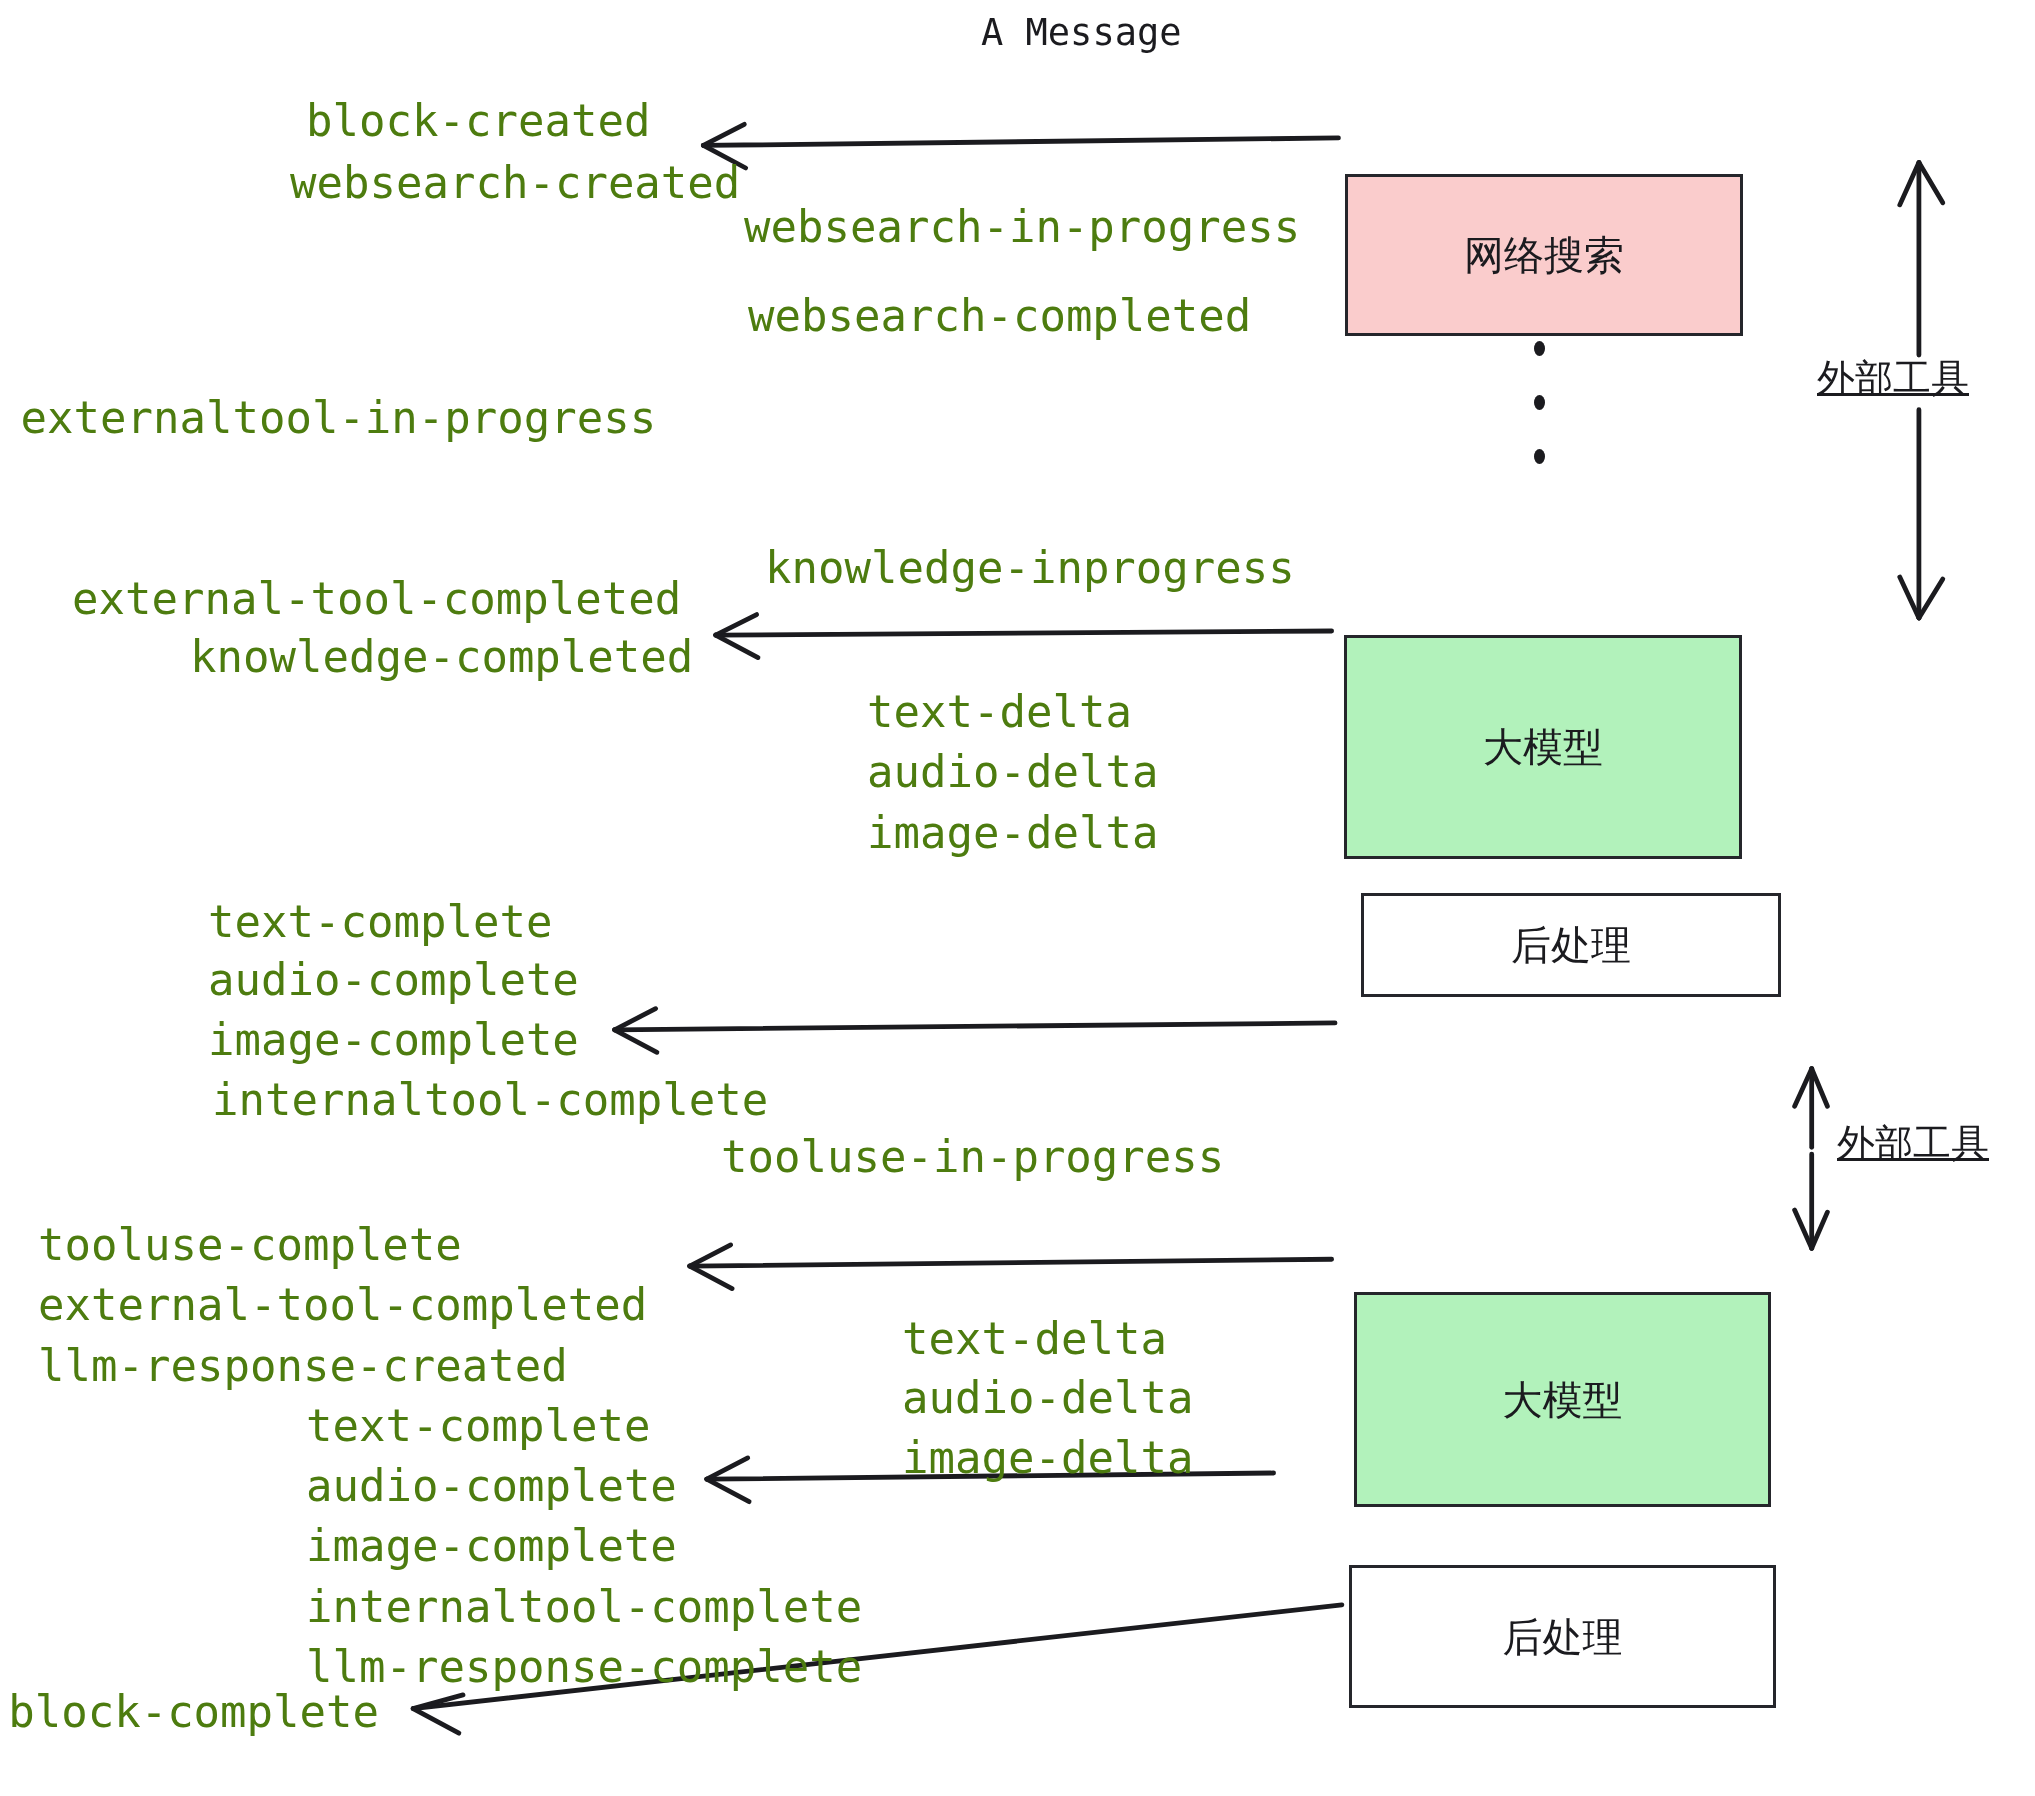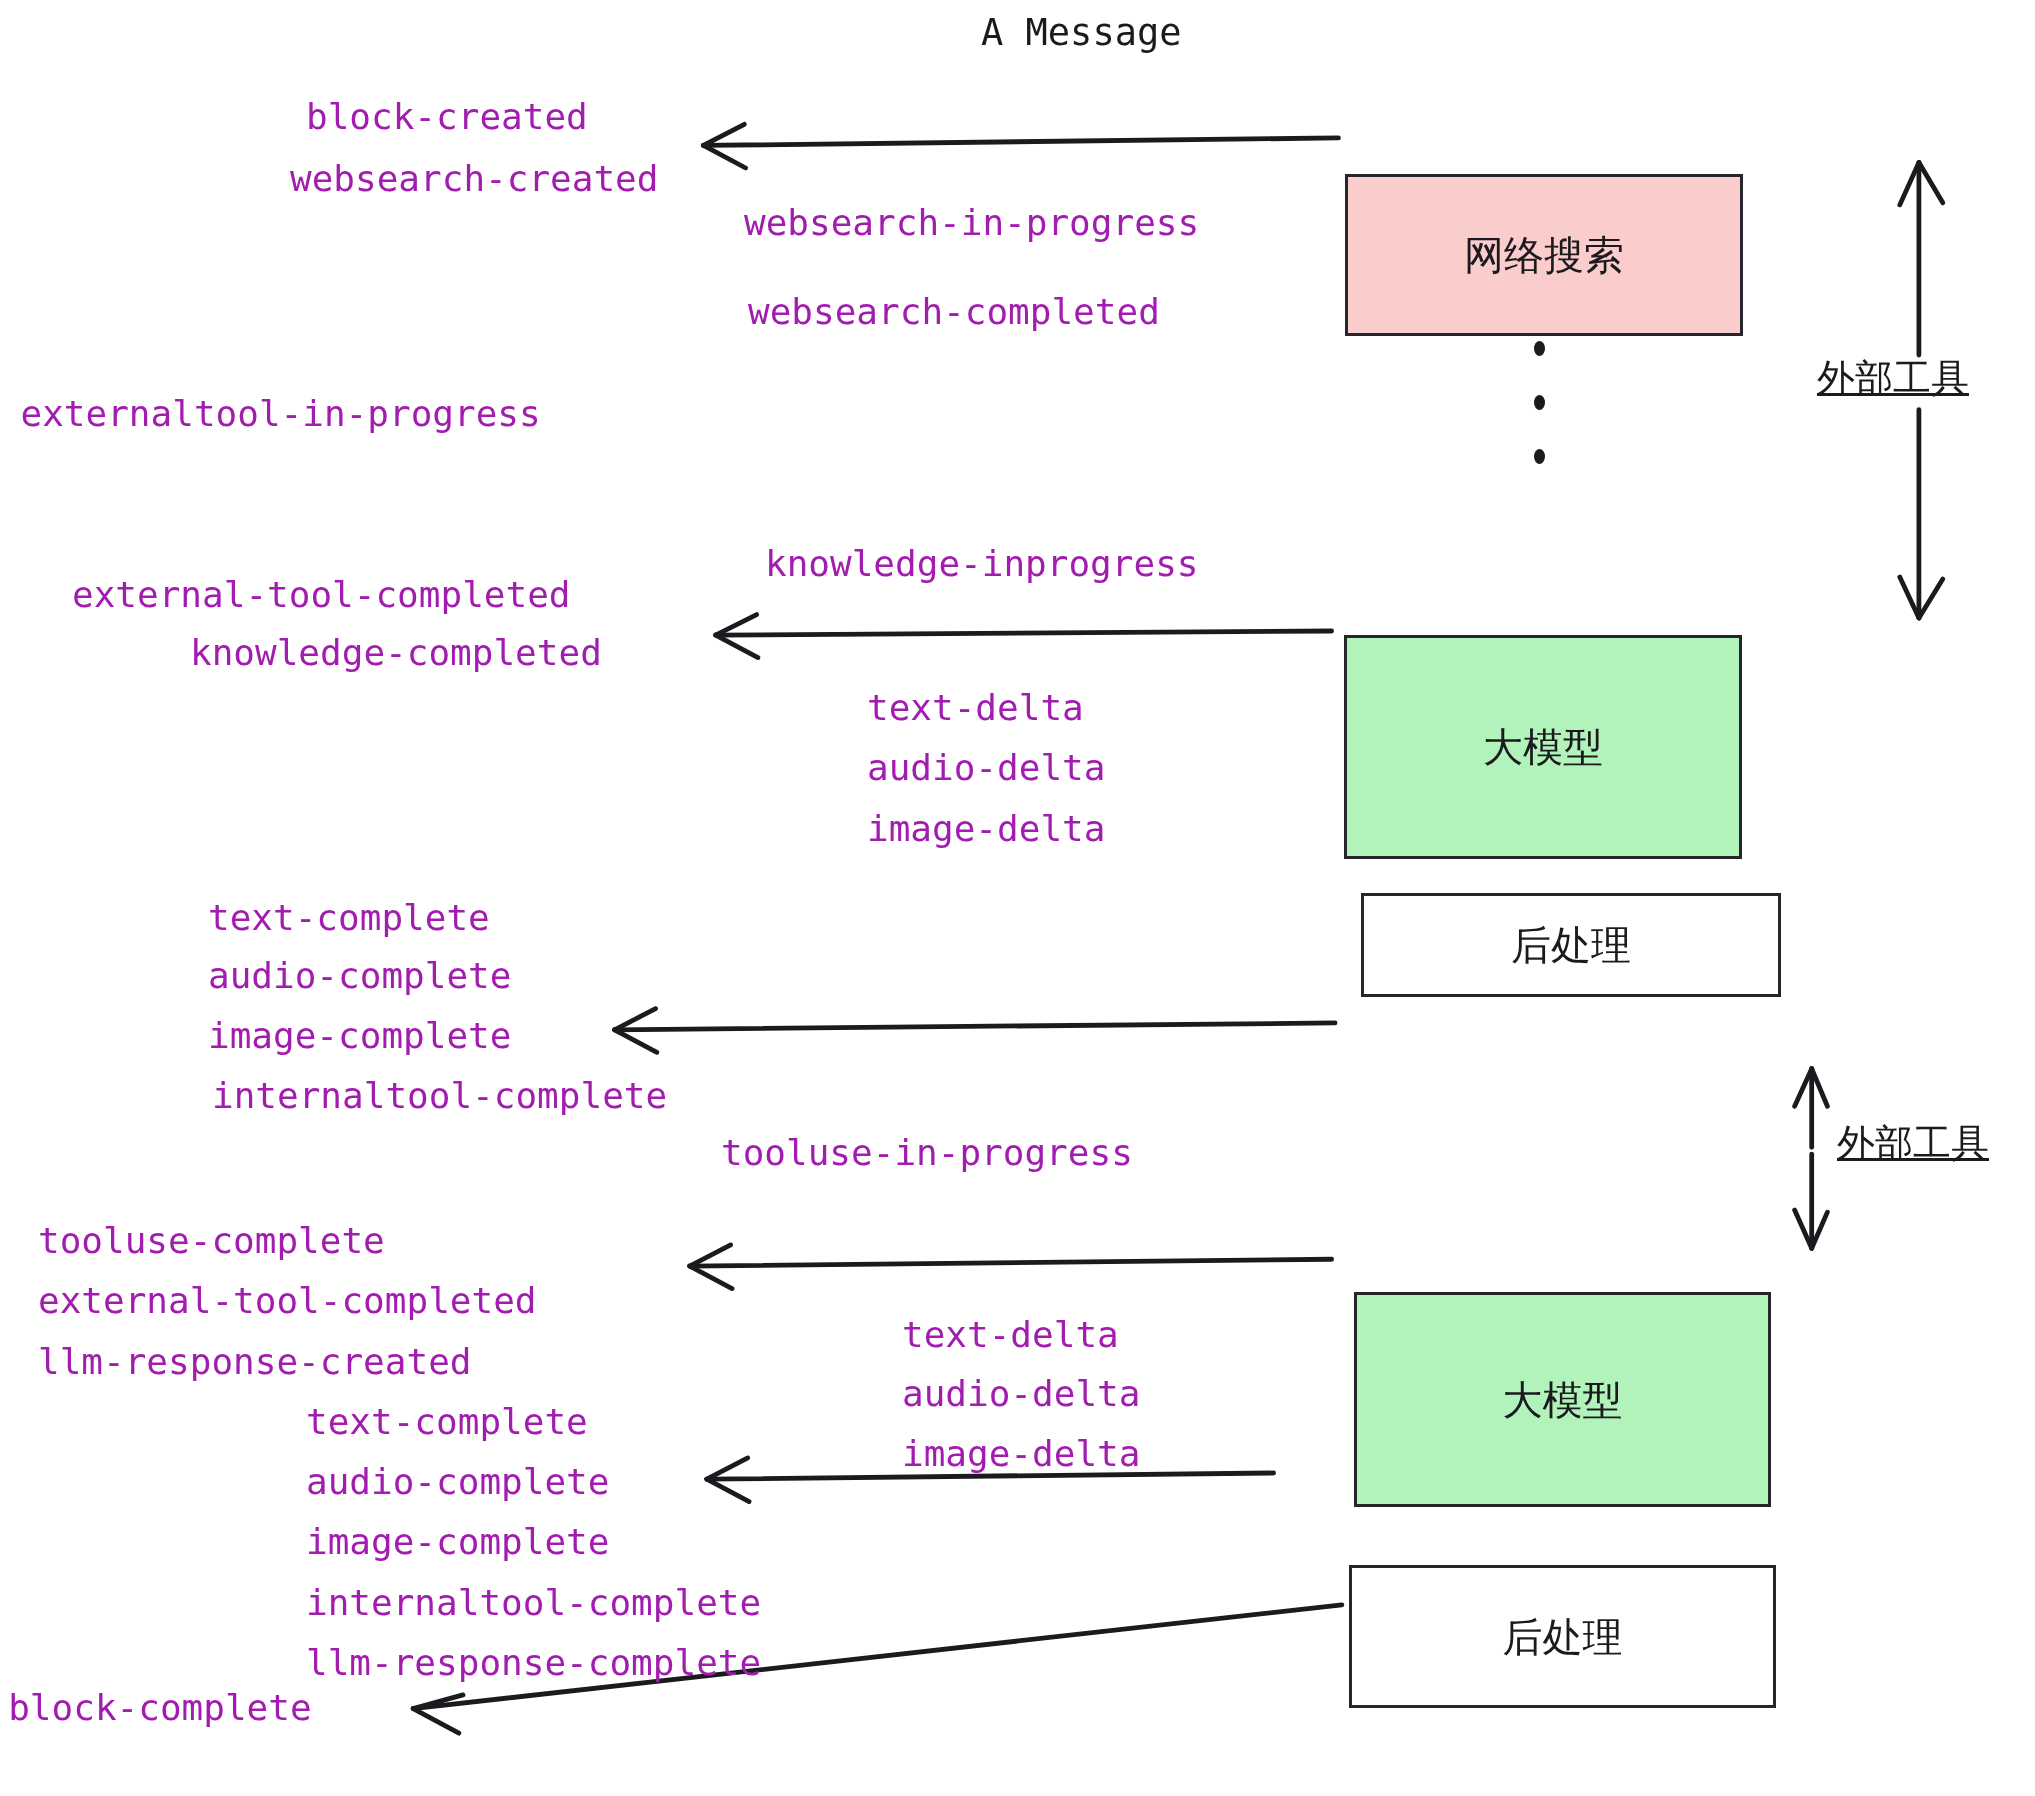--- a/index.html
+++ b/index.html
@@ -11,23 +11,23 @@
   #canvas{
     position:relative;
     width:2035px;
     height:1796px;
     background:#ffffff;
     overflow:hidden;
   }
   .evt{
     position:absolute;
     font-family:"DejaVu Sans Mono", monospace;
-    font-size:36px;
+    font-size:44px;
     letter-spacing:0px;
-    color:#a21caf;
+    color:#4d7c0f;
     white-space:nowrap;
     line-height:1;
   }
   .title{
     position:absolute;
     font-family:"DejaVu Sans Mono", monospace;
     font-size:37px;
     color:#1b1b1f;
     white-space:nowrap;
     line-height:1;

